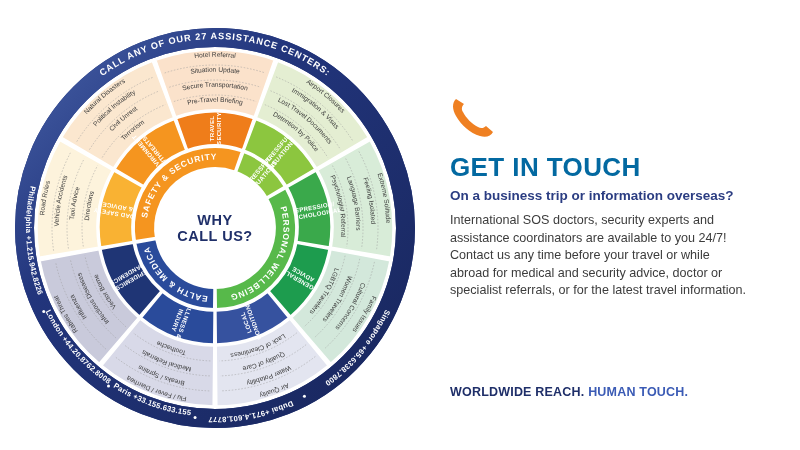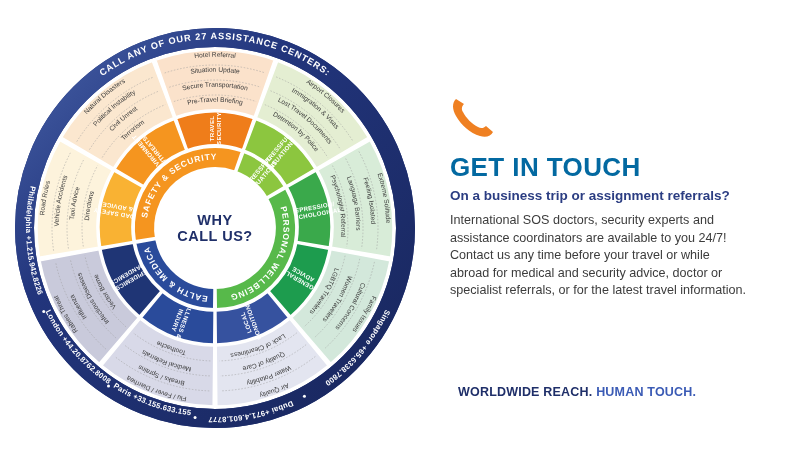--- a/index.html
+++ b/index.html
@@ -8,21 +8,21 @@
   #wheel-wrap{position:absolute;left:0;top:0;width:430px;height:450px;}
   svg{display:block;}
   .panel{position:absolute;left:450px;top:0;width:340px;height:450px;}
   .phone-icon{position:absolute;left:0px;top:95px;width:50px;height:45px;}
   .h1{position:absolute;left:0px;top:152px;width:340px;
       font-size:26px;font-weight:bold;color:#0369a1;letter-spacing:.4px;}
   .h2{position:absolute;left:0px;top:188px;width:340px;
       font-size:13.5px;font-weight:bold;color:#2b3d82;}
   .body{position:absolute;left:0px;top:212px;width:300px;
         font-size:12.6px;line-height:17.5px;color:#3c3c3c;}
-  .tagline{position:absolute;left:8px;top:385px;width:340px;
+  .tagline{position:absolute;left:0px;top:385px;width:340px;
            font-size:12.5px;font-weight:bold;letter-spacing:.2px;}
   .tagline .a{color:#1f2f69;}
   .tagline .b{color:#3b5bb5;}
 </style>
 </head>
 <body>
 
 <div id="wheel-wrap">
   <svg id="wheel" width="430" height="450" viewBox="0 0 430 450">
       <defs>
@@ -226,21 +226,21 @@
 <div class="panel">
 
   <div class="phone-icon">
     <svg width="50" height="45" viewBox="0 0 50 45">
       <path d="M6 4 C2 8, 2 14, 6 21 C11 30, 20 38, 30 41 C36 43, 41 41, 43 37
                L36 31 C34 33, 31 34, 28 32 C22 29, 16 23, 13 17 C11 14, 12 11, 14 9 Z" fill="#ef8022"></path>
     </svg>
   </div>
 
   <div class="h1">GET IN TOUCH</div>
-  <div class="h2">On a business trip or assignment referrals?</div>
+  <div class="h2">On a business trip or information overseas?</div>
   <div class="body">International SOS doctors, security experts and assistance coordinators are available to you 24/7! Contact us any time before your travel or while abroad for medical and security advice, doctor or specialist referrals, or for the latest travel information.</div>
 
   <div class="tagline">
     <span class="a">WORLDWIDE REACH.</span>
     <span class="b">HUMAN TOUCH.</span>
   </div>
 
 </div>
 
 </body></html>

